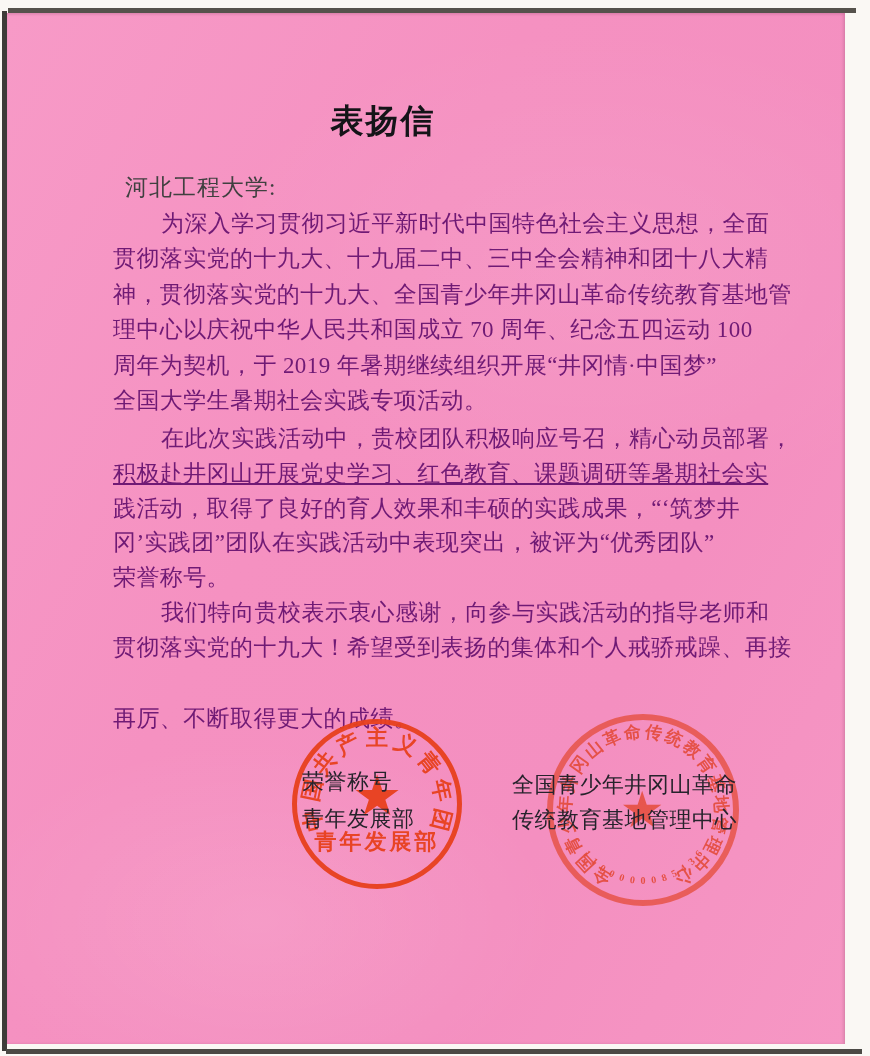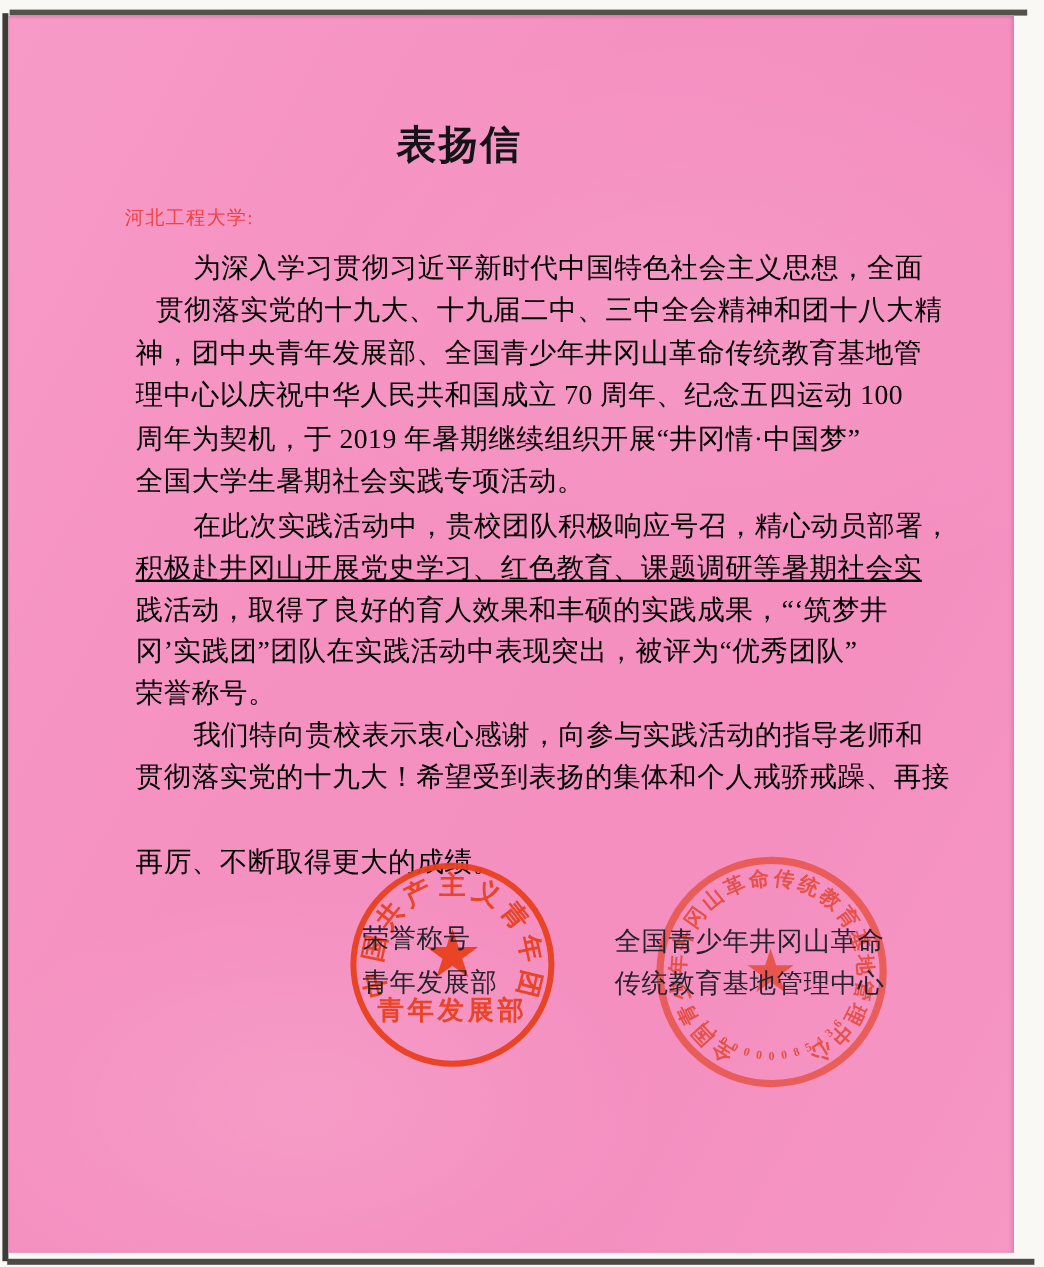--- a/index.html
+++ b/index.html
@@ -19,26 +19,26 @@
       radial-gradient(ellipse 500px 300px at 30% 88%, rgba(255,255,255,.10), rgba(255,255,255,0) 60%),
       radial-gradient(ellipse 600px 380px at 70% 25%, rgba(255,255,255,.07), rgba(255,255,255,0) 65%),
       linear-gradient(118deg, #f79ac7 0%, #f591c1 38%, #f48fc0 70%, #f697c4 100%);
     box-shadow:inset -2px 0 3px rgba(120,60,90,.18), inset 0 2px 2px rgba(120,60,90,.12);
   }
   .title{
     position:absolute;left:0;top:99px;width:766px;text-align:center;
     font-size:33px;font-weight:bold;color:#141418;letter-spacing:2px;
   }
   .salutation{
-    position:absolute;left:104px;top:172px;
-    font-size:16px;color:#ef4444;letter-spacing:1px;white-space:nowrap;
+    position:absolute;left:125px;top:172px;
+    font-size:23px;color:#404040;letter-spacing:1px;white-space:nowrap;
   }
   .bline{
     position:absolute;left:113px;height:26px;
-    font-size:23px;color:#000000;letter-spacing:.4px;white-space:nowrap;line-height:25px;
+    font-size:23px;color:#701a75;letter-spacing:.4px;white-space:nowrap;line-height:25px;
   }
   .bline.indent{padding-left:48px;}
   
   .stamp{position:absolute;border-radius:50%;}
   .stamp-left{
     left:292px;top:719px;width:160px;height:160px;
     border:5px solid #e8401d;opacity:.95;
   }
   .stamp-right{
     left:547px;top:714px;width:180px;height:180px;
@@ -75,22 +75,22 @@
   <div class="edge-left-strip"></div>
   <div class="edge-bottom-line"></div>
 
   <div class="paper"></div>
 
   <div class="title">表扬信</div>
   <div class="salutation">河北工程大学:</div>
 
   <div>
       <div class="bline indent" style="top: 211px;">为深入学习贯彻习近平新时代中国特色社会主义思想，全面</div>
-      <div class="bline" style="top: 246.4px; margin-left: 17px;">贯彻落实党的十九大、十九届二中、三中全会精神和团十八大精</div>
-      <div class="bline" style="top: 281.8px;">神，团中央青年发展部、全国青少年井冈山革命传统教育基地管</div>
+      <div class="bline" style="top: 246.4px;">贯彻落实党的十九大、十九届二中、三中全会精神和团十八大精</div>
+      <div class="bline" style="top: 281.8px;">神，贯彻落实党的十九大、全国青少年井冈山革命传统教育基地管</div>
       <div class="bline" style="top: 317.2px;">理中心以庆祝中华人民共和国成立 70 周年、纪念五四运动 100</div>
       <div class="bline" style="top: 352.6px;">周年为契机，于 2019 年暑期继续组织开展“井冈情·中国梦”</div>
       <div class="bline" style="top: 388px;">全国大学生暑期社会实践专项活动。</div>
       <div class="bline indent" style="top: 426px;">在此次实践活动中，贵校团队积极响应号召，精心动员部署，</div>
       <div class="bline" style="top: 460.8px; text-decoration: underline;">积极赴井冈山开展党史学习、红色教育、课题调研等暑期社会实</div>
       <div class="bline" style="top: 495.6px;">践活动，取得了良好的育人效果和丰硕的实践成果，“‘筑梦井</div>
       <div class="bline" style="top: 530.4px;">冈’实践团”团队在实践活动中表现突出，被评为“优秀团队”</div>
       <div class="bline" style="top: 565.2px;">荣誉称号。</div>
       <div class="bline indent" style="top: 600px;">我们特向贵校表示衷心感谢，向参与实践活动的指导老师和</div>
       <div class="bline" style="top: 635px;">贯彻落实党的十九大！希望受到表扬的集体和个人戒骄戒躁、再接</div>

